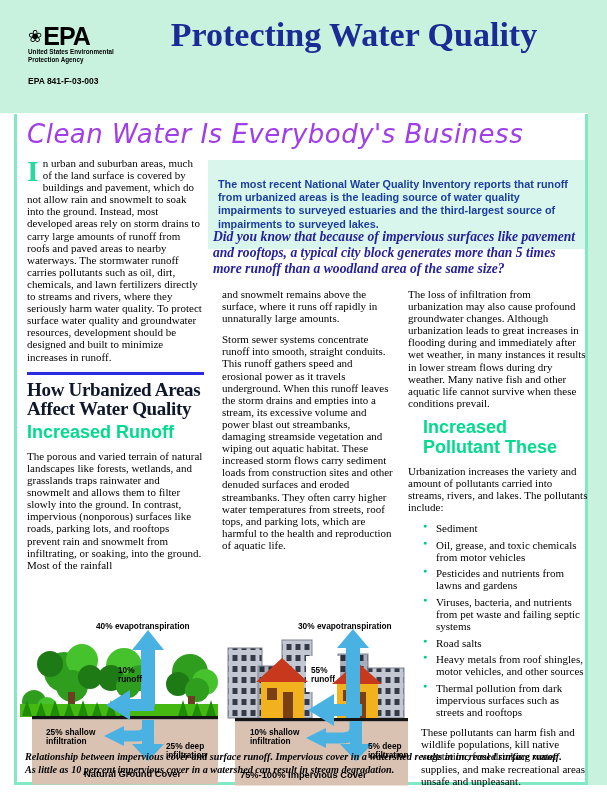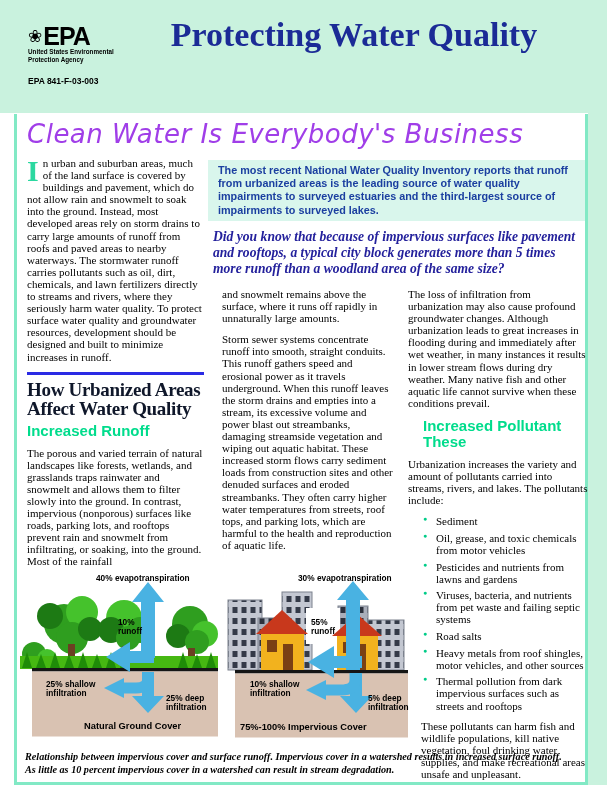--- a/index.html
+++ b/index.html
@@ -40,36 +40,36 @@
   .col p { margin:0 0 9px 0; }
   .col1 { position:absolute; left:27px;  top:157px; width:177px; }
   .col2 { position:absolute; left:222px; top:288px; width:172px; }
   .col3 { position:absolute; left:408px; top:288px; width:180px; }
   .dropcap { float:left; color:#2bd8a0; font-size:30px; line-height:0.78; font-weight:bold;
              margin:2px 4px 0 0; }
   .rule { border:none; border-top:3px solid #2a2ae4; margin:9px 0 5px 0; }
   .h2 { color:#0f172a; font-weight:bold; font-size:19px; line-height:1.04;
         font-family:"Liberation Serif",serif; margin:0 0 4px 0; letter-spacing:-0.3px; }
   .h3 { color:#00dc8c; font-family:"Liberation Sans",sans-serif; font-weight:bold;
-        font-size:15px; margin:0 0 7px 0; }
+        font-size:18px; margin:0 0 7px 0; }
   .indent { margin-left:15px; }
   .bullets { list-style:none; margin:0 0 8px 15px; padding:0; }
   .bullets li { position:relative; padding-left:13px; margin:0 0 4.5px 0; }
   .bullets li::before { content:"\25CF"; position:absolute; left:0; top:1px;
                         color:#00cc88; font-size:7px; }
 
   
   .infobox { position:absolute; left:208px; top:160px; width:357px; background:#d9f6ec;
-             padding:4px 10px; font-family:"Liberation Sans",sans-serif; font-weight:bold;
+             padding:18px 10px; font-family:"Liberation Sans",sans-serif; font-weight:bold;
              font-size:10.8px; line-height:1.22; color:#1b3fa0; }
   .didyouknow { position:absolute; left:213px; top:229px; width:374px; color:#24219c;
                 font-weight:bold; font-style:italic; font-size:13.6px; line-height:1.18; }
 
   
-  .fig { position:absolute; }
+  .fig { position:absolute;margin-top:48px; }
   .fig-natural    { left:20px;  top:572px; width:198px; height:176px; }
   .fig-impervious { left:222px; top:572px; width:186px; height:180px; }
   .fig-label { position:absolute; font-family:"Liberation Sans",sans-serif; font-weight:bold;
                font-size:8.3px; line-height:1.12; color:#000; }
   .fig-title { position:absolute; font-family:"Liberation Sans",sans-serif; font-weight:bold;
                font-size:9.3px; color:#000; white-space:nowrap; }
   .nowrap { white-space:nowrap; }
   .caption { position:absolute; left:25px; top:751px; width:548px; font-style:italic;
              font-weight:bold; font-size:10.2px; line-height:1.25; }
 </style>

